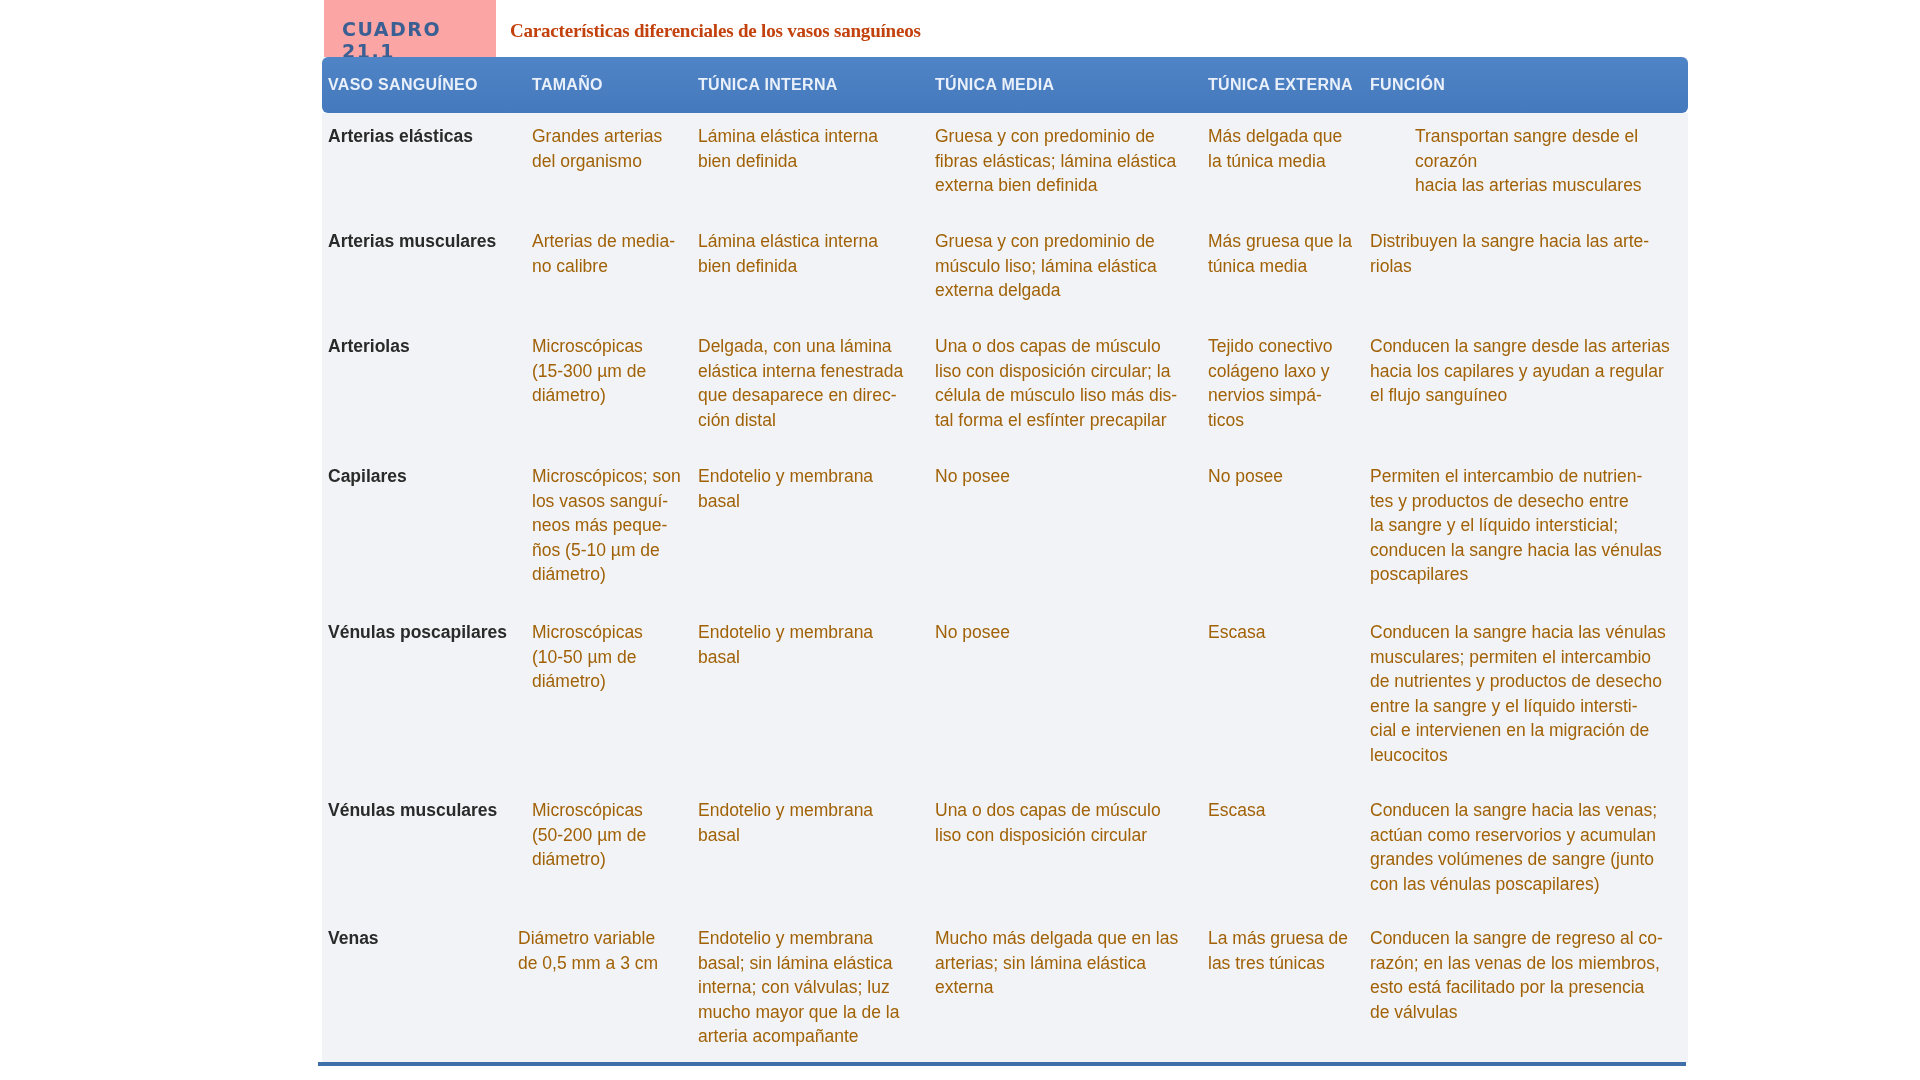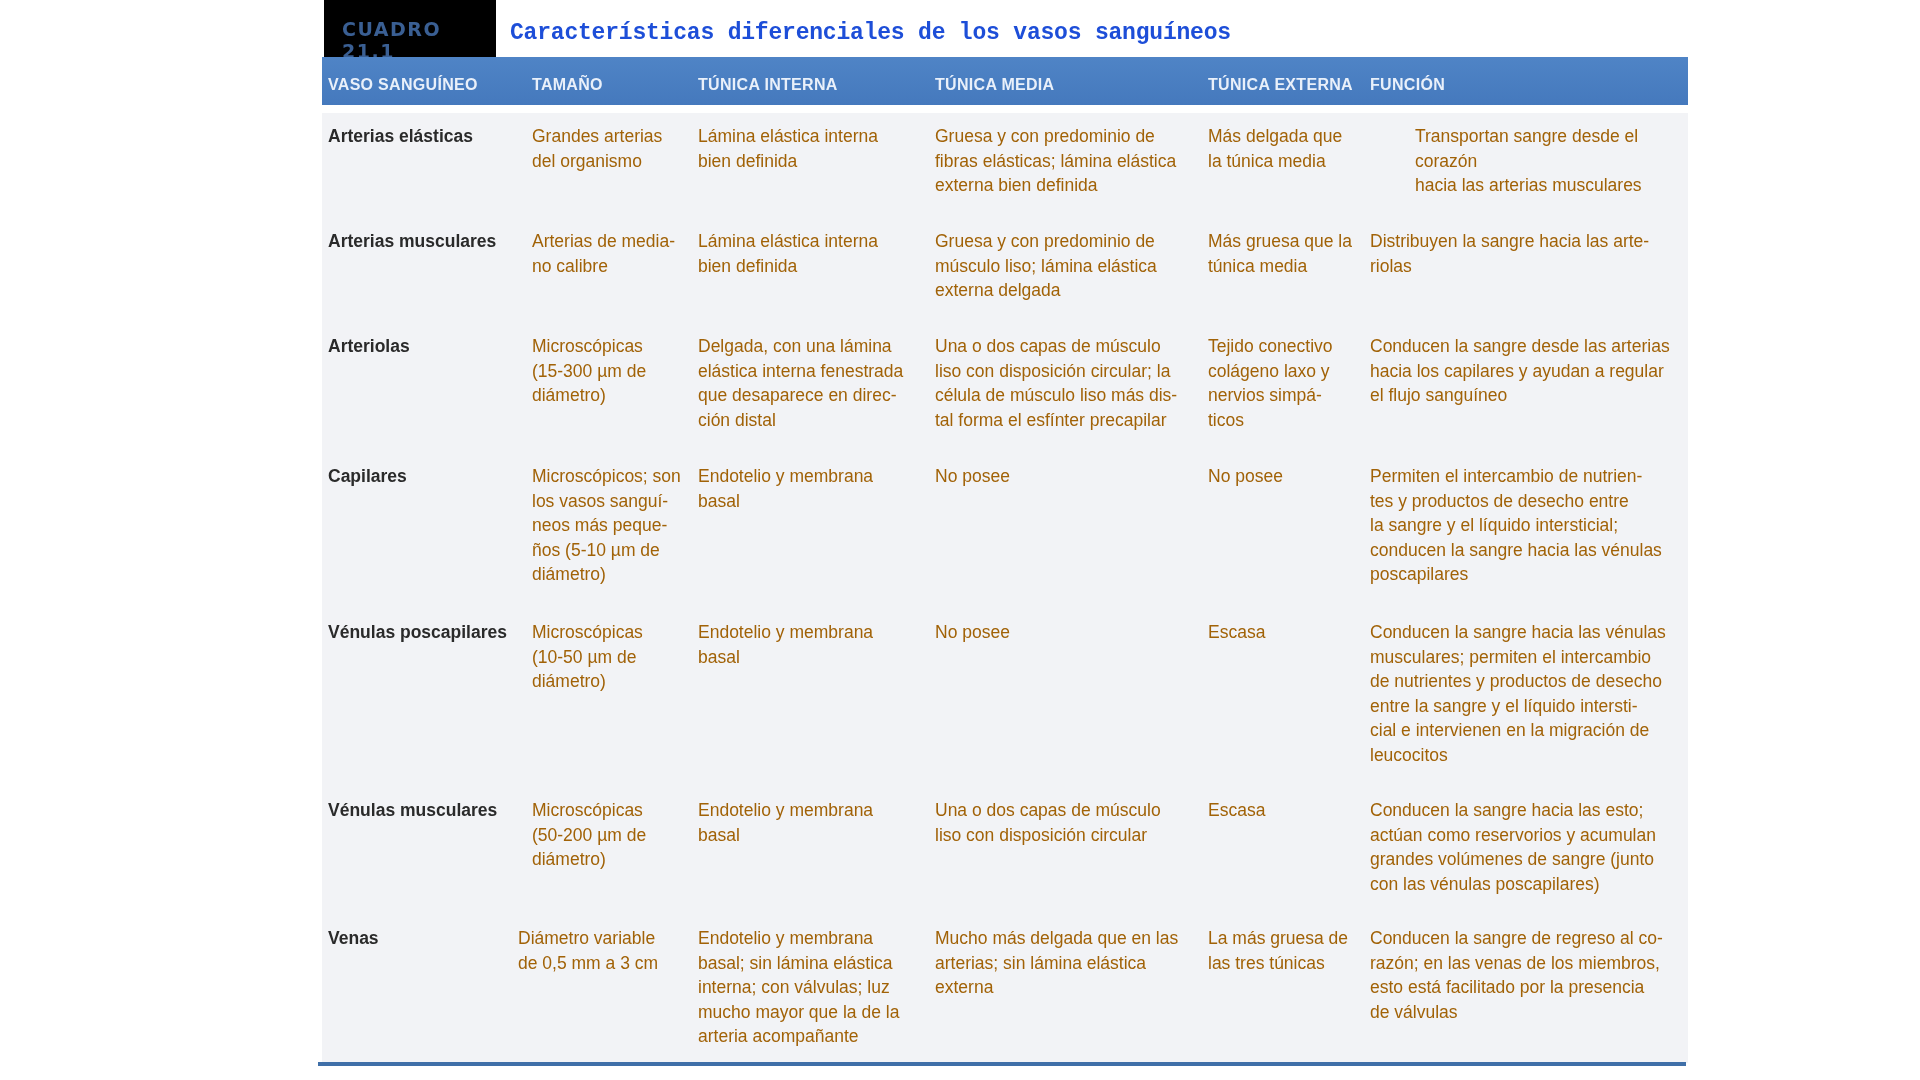--- a/index.html
+++ b/index.html
@@ -2,33 +2,34 @@
 <html><head>
 <meta charset="utf-8">
 <style>
   html, body { margin:0; padding:0; }
   body {
     width:1920px; height:1080px; background:#ffffff; position:relative; overflow:hidden;
     font-family:"DejaVu Sans", "Liberation Sans", sans-serif; color:#2b2b2b;
   }
   .doc { position:absolute; left:318px; top:0; width:1370px; height:1070px; }
   .title-tab {
-    position:absolute; left:6px; top:0; width:172px; height:57px; background:#000000;
+    position:absolute; left:6px; top:0; width:172px; height:57px; background:#fca5a5;
   }
   .title-code {
     position:absolute; left:18px; top:18px; font-size:19px; font-weight:bold; letter-spacing:1.5px;
     color:#3a5f93; font-family:"DejaVu Sans", sans-serif;
   }
   .title-text {
-    position:absolute; left:192px; top:20px; font-size:23px; font-weight:bold; color:#1d4ed8;
-    font-family:Liberation Mono, monospace; letter-spacing:-0.2px;
+    position:absolute; left:192px; top:20px; font-size:19px; font-weight:bold; color:#c2410c;
+    font-family:Liberation Serif, serif; letter-spacing:-0.2px;
   }
   .header-bar {
-    position:absolute; left:4px; top:57px; width:1366px; height:48px;
+    position:absolute; left:4px; top:57px; width:1366px; height:56px;
     background:linear-gradient(#4f84c6, #4579bd);
+    border-radius:6px;
   }
   .th {
     position:absolute; top:19px; color:#e9f0fa; font-size:16px; font-weight:bold; letter-spacing:0.3px;
     font-family:"Liberation Sans", sans-serif; text-transform:uppercase; white-space:nowrap;
   }
   .body-bg {
     position:absolute; left:4px; top:113px; width:1366px; height:950px; background:#f2f3f6;
   }
   .row { position:absolute; left:0; width:1370px; }
   .cell {
@@ -150,21 +151,21 @@
   <div class="row" style="top:798px">
     <div class="cell vessel" style="left:10px">Vénulas musculares</div>
     <div class="cell" style="left:214px">Microscópicas
 (50-200 µm de
 diámetro)</div>
     <div class="cell" style="left:380px">Endotelio y membrana
 basal</div>
     <div class="cell" style="left:617px">Una o dos capas de músculo
 liso con disposición circular</div>
     <div class="cell" style="left:890px">Escasa</div>
-    <div class="cell" style="left:1052px">Conducen la sangre hacia las esto;
+    <div class="cell" style="left:1052px">Conducen la sangre hacia las venas;
 actúan como reservorios y acumulan
 grandes volúmenes de sangre (junto
 con las vénulas poscapilares)</div>
   </div>
 
   <div class="row" style="top:926px">
     <div class="cell vessel" style="left:10px">Venas</div>
     <div class="cell" style="left:200px">Diámetro variable
 de 0,5 mm a 3 cm</div>
     <div class="cell" style="left:380px">Endotelio y membrana

